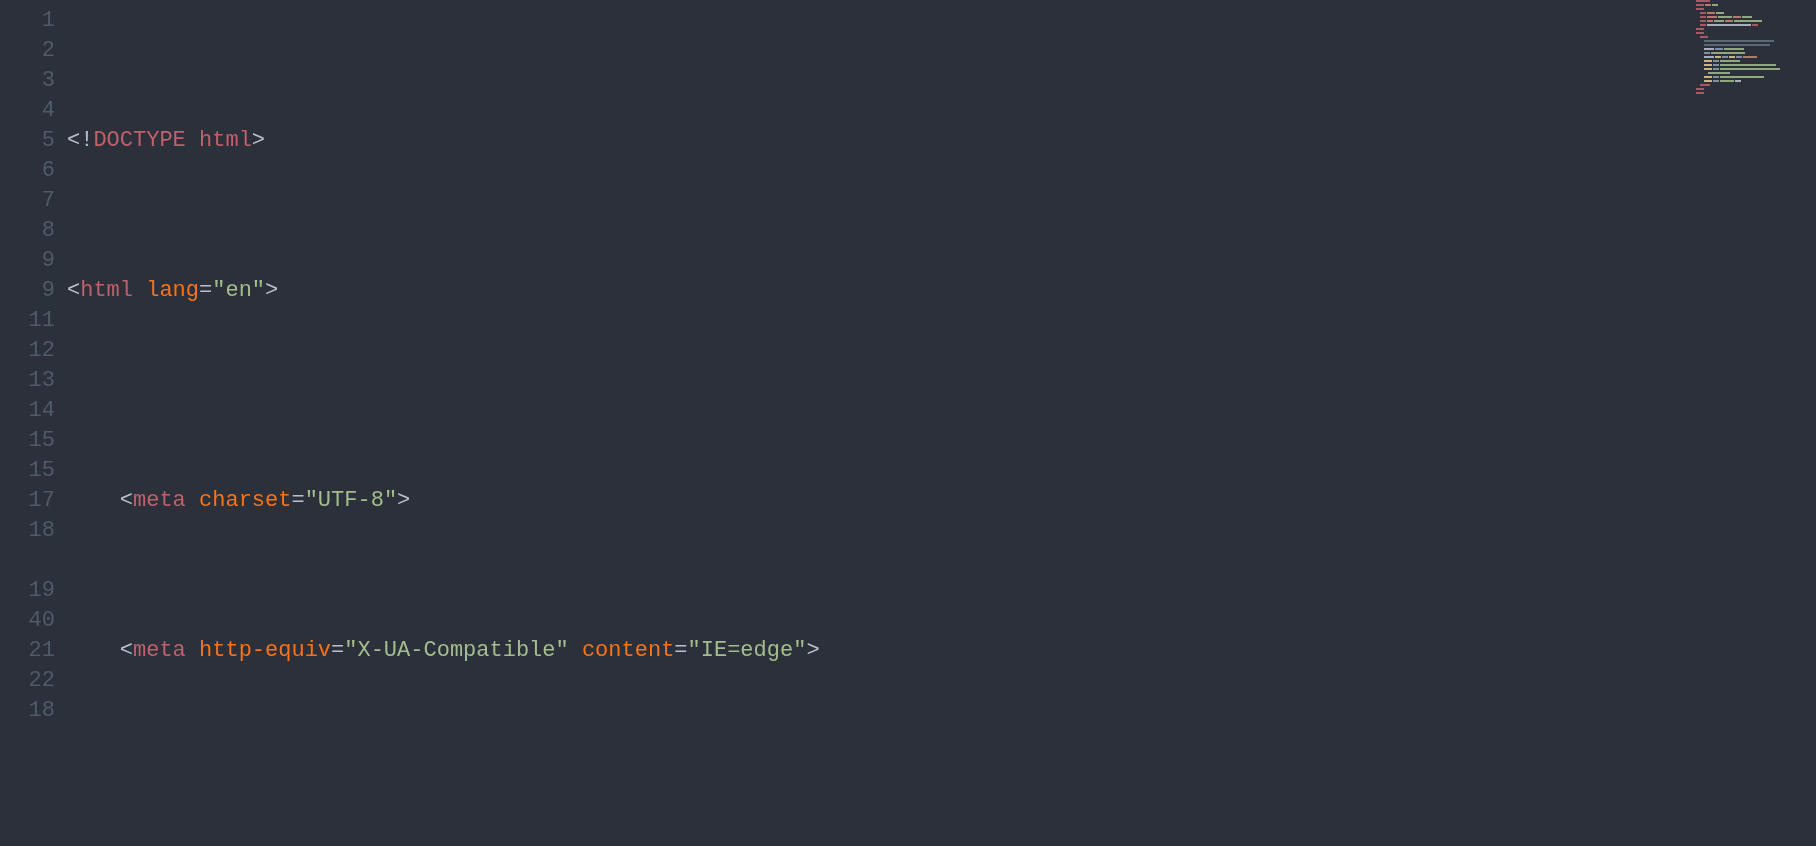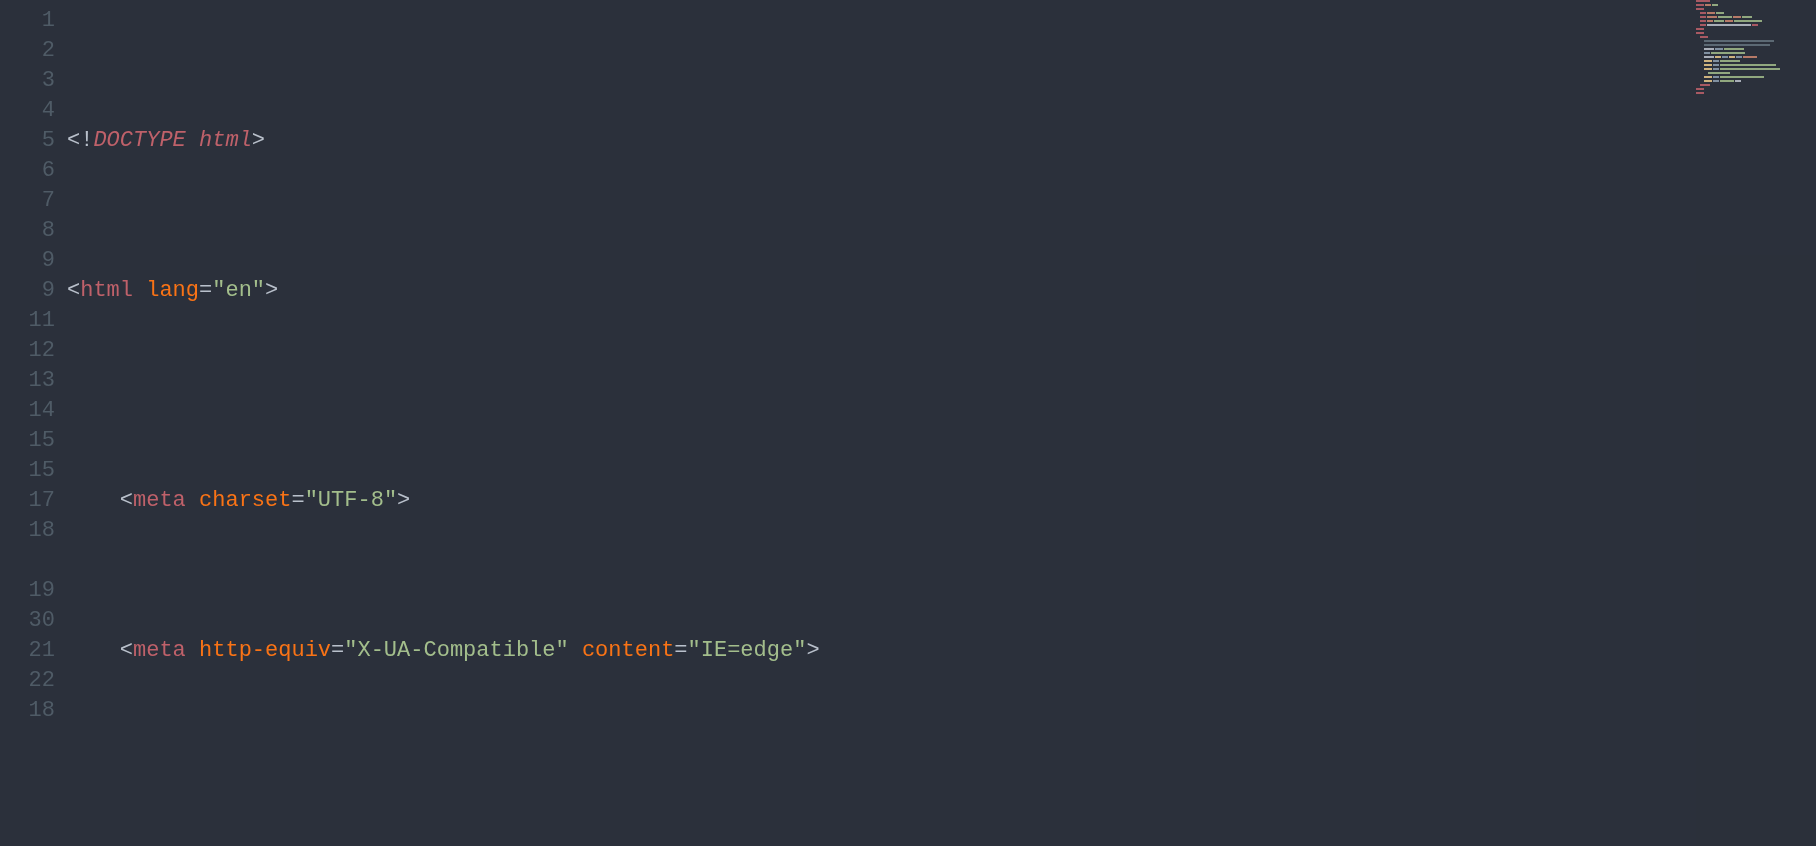--- a/index.html
+++ b/index.html
@@ -39,21 +39,21 @@
     position: relative;
   }
   .code .line {
     height: 30px;
   }
   
   .c-punct   { color: #b9c0cb; }           
   .c-tag     { color: #bf616a; }           
   .c-attr    { color: #f97316; }           
   .c-string  { color: #a3be8c; }
-  .c-doctype { color: #bf616a; font-style: italic; }
+  .c-doctype { color: #bf616a; }
 
   .minimap {
     position: absolute;
     top: 0;
     right: 0;
     width: 120px;
     height: 100%;
     background: #2b303b;
     opacity: 0.85;
     pointer-events: none;
@@ -93,21 +93,21 @@
     <div>9</div>
     <div>11</div>
     <div>12</div>
     <div>13</div>
     <div>14</div>
     <div>15</div>
     <div>15</div>
     <div>17</div>
     <div style="height:60px">18</div>
     <div>19</div>
-    <div>30</div>
+    <div>40</div>
     <div>21</div>
     <div>22</div>
     <div>18</div>
   </div>
 
   <div class="code">
 
     
     <div class="line"><span class="c-punct">&lt;!</span><span class="c-doctype">DOCTYPE</span><span class="c-doctype"> </span><span class="c-doctype">html</span><span class="c-punct">&gt;</span></div>
 

